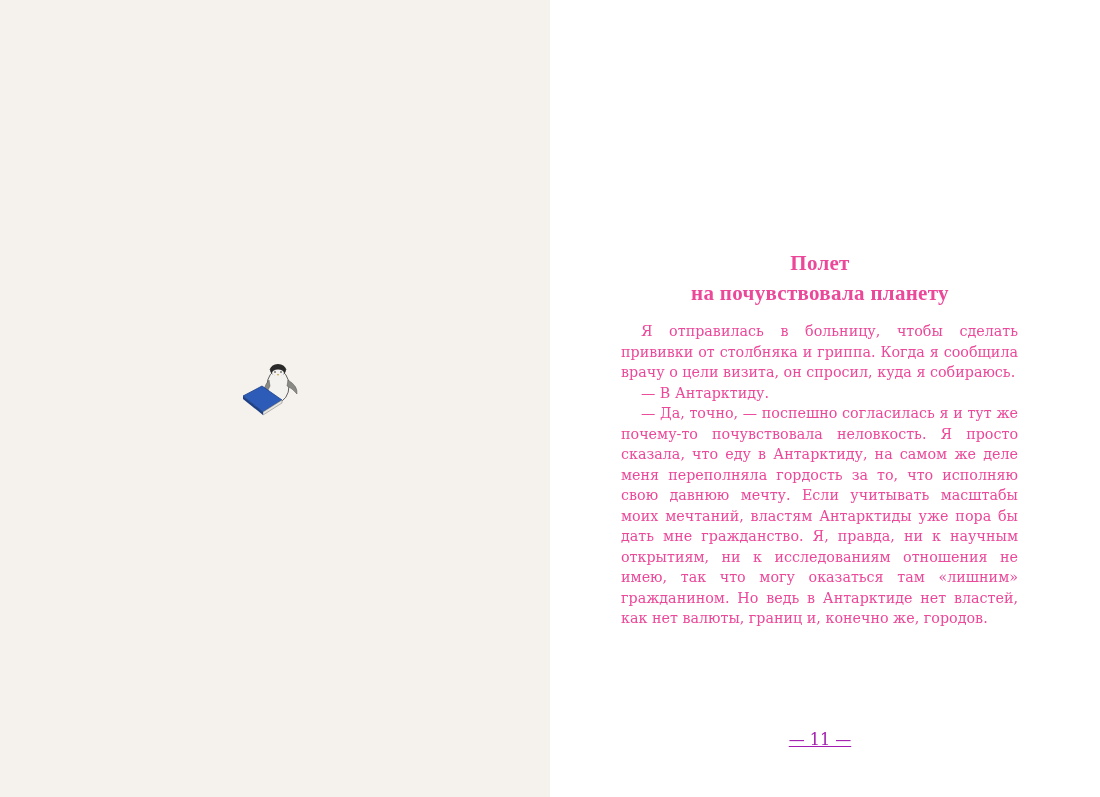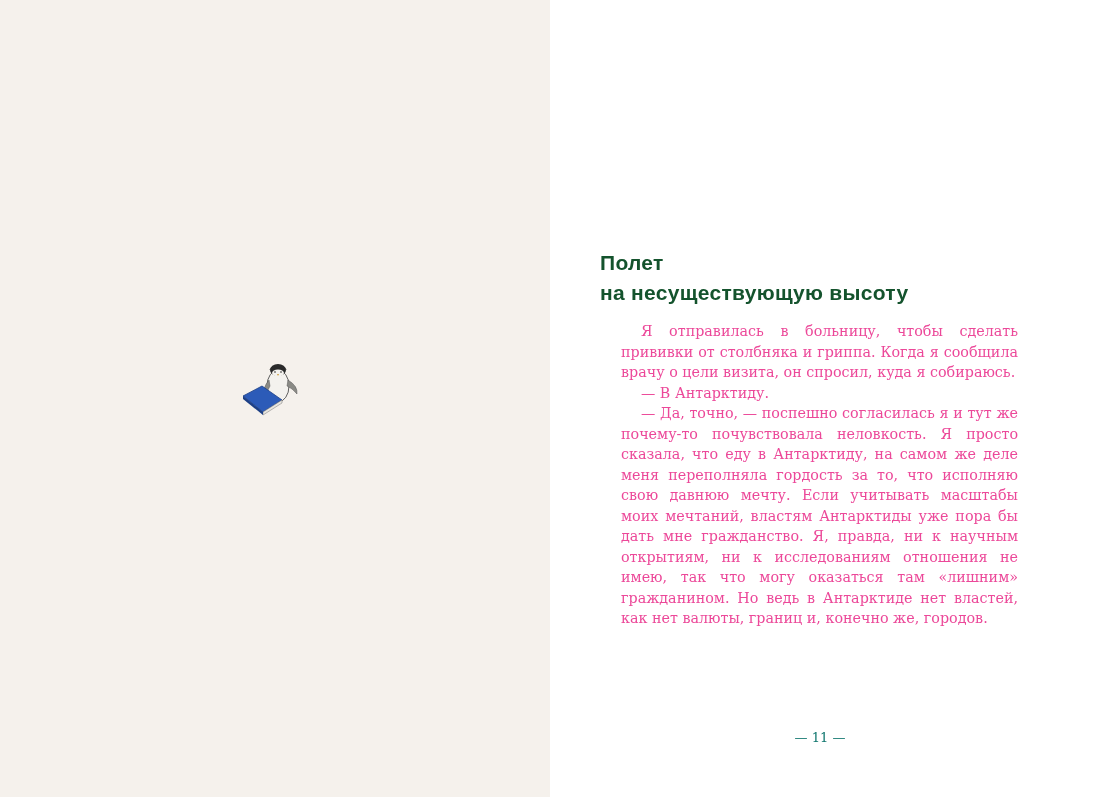--- a/index.html
+++ b/index.html
@@ -1,30 +1,30 @@
 <!DOCTYPE html>
 <html><head>
 <meta charset="utf-8">
 <style>
   html, body { margin: 0; padding: 0; }
   body { width: 1100px; height: 797px; overflow: hidden; background: #ffffff; position: relative; }
   .spread { position: absolute; left: 0; top: 0; width: 1100px; height: 797px; display: flex; }
   .left-page { width: 550px; height: 797px; background: #f5f1ec; position: relative; }
   .right-page { width: 550px; height: 797px; background: #ffffff; position: relative; }
   .penguin { position: absolute; left: 240px; top: 358px; width: 62px; height: 58px; }
-  .title { position: absolute; left: 600px; top: 248px; width: 440px; 
-           font-family: Liberation Sans, sans-serif; font-weight: bold; color: #14532d;
+  .title { position: absolute; left: 600px; top: 248px; width: 440px; text-align: center;
+           font-family: Liberation Serif, serif; font-weight: bold; color: #ec4899;
            font-size: 21px; line-height: 30px; letter-spacing: 0.3px; }
   .title span { display: block; }
   .body-text { position: absolute; left: 621px; top: 321px; width: 397px;
                font-family: "DejaVu Serif", serif; font-size: 14.3px; line-height: 20.5px;
                color: #ec4899; text-align: justify; hyphens: manual; }
   .body-text p { margin: 0; text-indent: 20px; }
   .page-number { position: absolute; left: 600px; top: 730px; width: 440px; text-align: center;
-                 font-family: "DejaVu Serif", serif; font-size: 13px; color: #0f766e; }
+                 font-family: "DejaVu Serif", serif; font-size: 16px; color: #a21caf; text-decoration: underline; }
 </style>
 </head>
 <body>
 
 <div class="spread">
   <div class="left-page">
     <svg class="penguin" viewBox="0 0 62 58">
 
       <ellipse cx="38" cy="28" rx="11" ry="16" fill="#f4f2ee" stroke="#3a3a3a" stroke-width="0.8"></ellipse>
 
@@ -43,21 +43,21 @@
       <path d="M23 54 L42 42 L42 45 L23 57 Z" fill="#e8e6e0" stroke="#777" stroke-width="0.5"></path>
       <path d="M3 38 L23 54 L23 57 L3 41 Z" fill="#1c3f85"></path>
     </svg>
   </div>
 
   <div class="right-page"></div>
 </div>
 
 <h1 class="title" style="margin:0;">
   <span>Полет</span>
-  <span>на несуществующую высоту</span>
+  <span>на почувствовала планету</span>
 </h1>
 
 <div class="body-text">
   <p>Я отправилась в больницу, чтобы сделать прививки от столбняка и гриппа. Когда я сообщила врачу о цели визита, он спросил, куда я собираюсь.</p>
   <p>— В Антарктиду.</p>
   <p>— Да, точно, — поспешно согласилась я и тут же почему-то почувствовала неловкость. Я просто сказала, что еду в Антарктиду, на самом же деле меня переполняла гордость за то, что исполняю свою давнюю мечту. Если учитывать масштабы моих мечтаний, властям Антарктиды уже пора бы дать мне гражданство. Я, правда, ни к научным открытиям, ни к исследованиям отношения не имею, так что могу оказаться там «лишним» гражданином. Но ведь в Антарктиде нет властей, как нет валюты, границ и, конечно же, городов.</p>
 </div>
 
 <div class="page-number">— 11 —</div>
 

